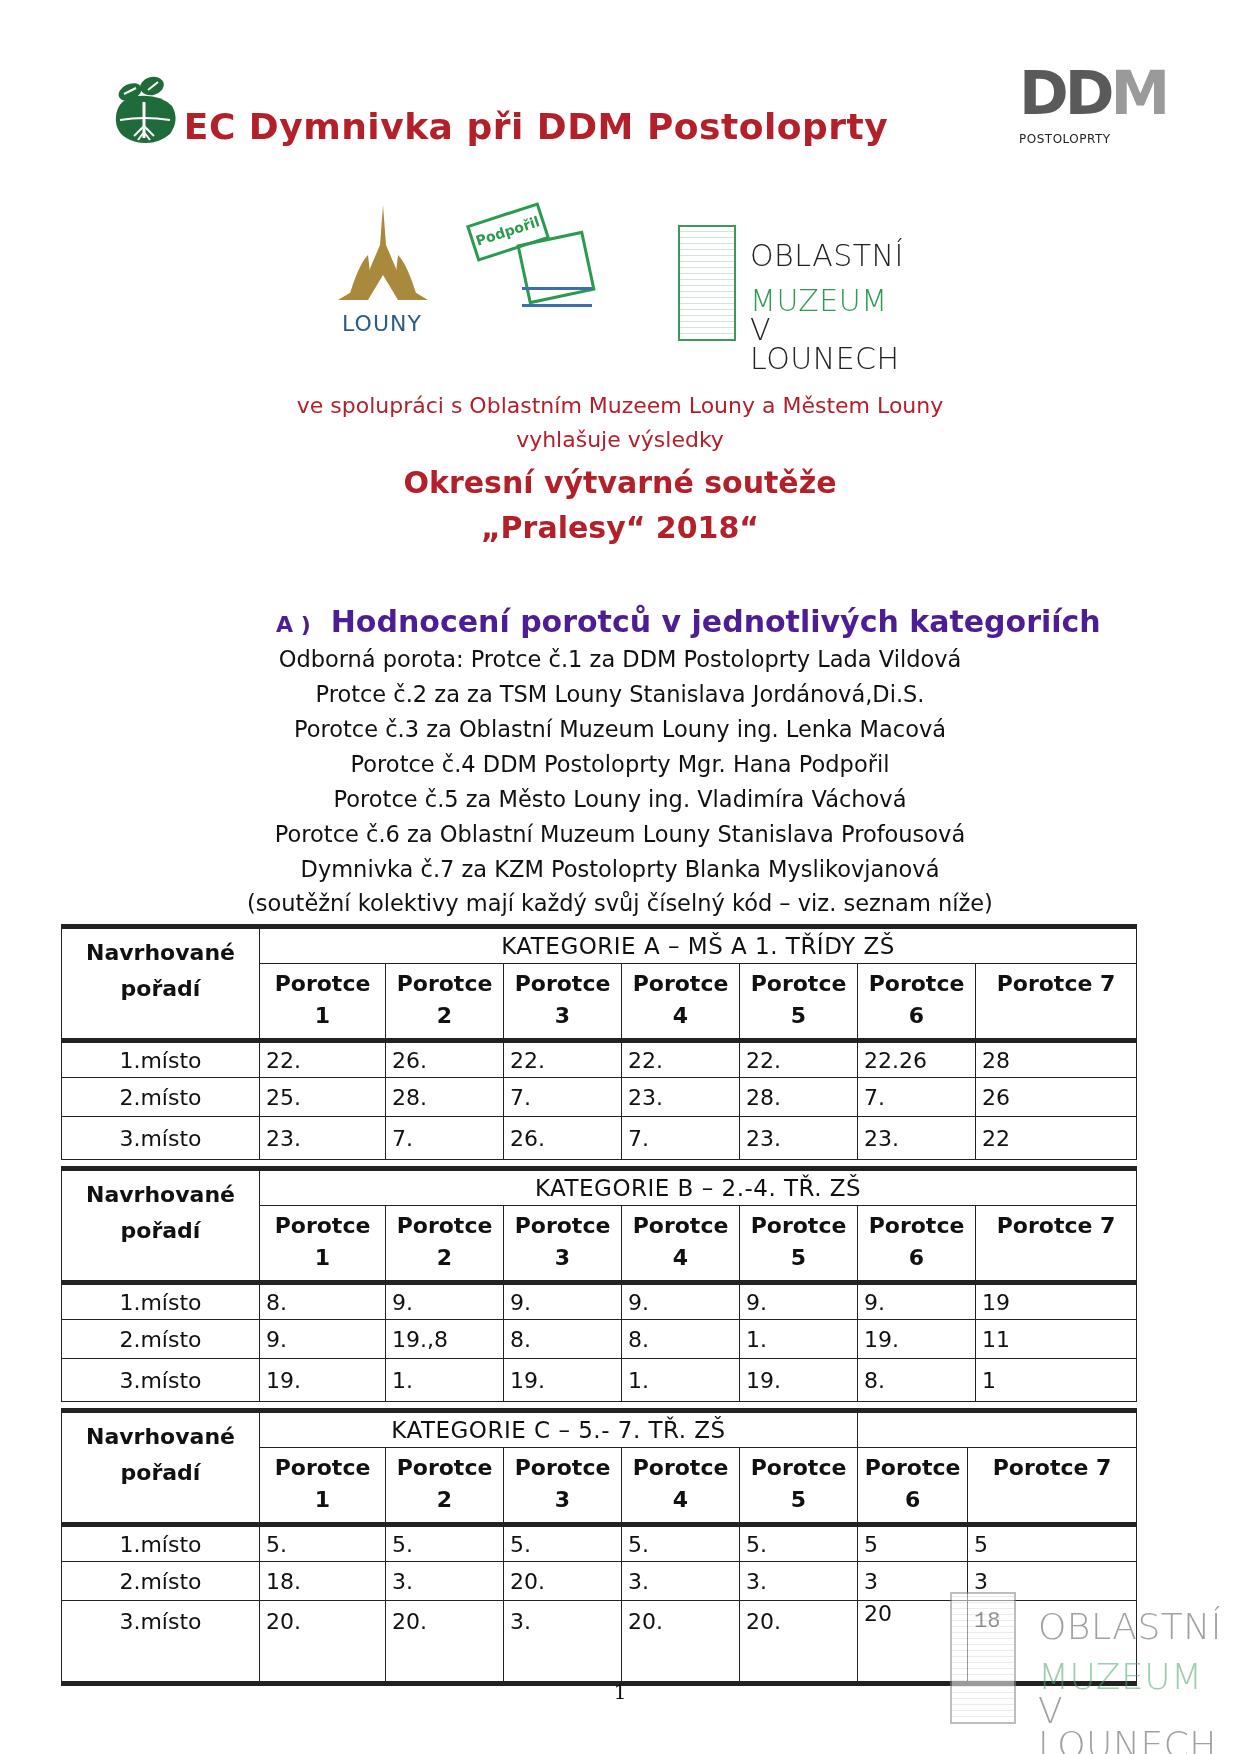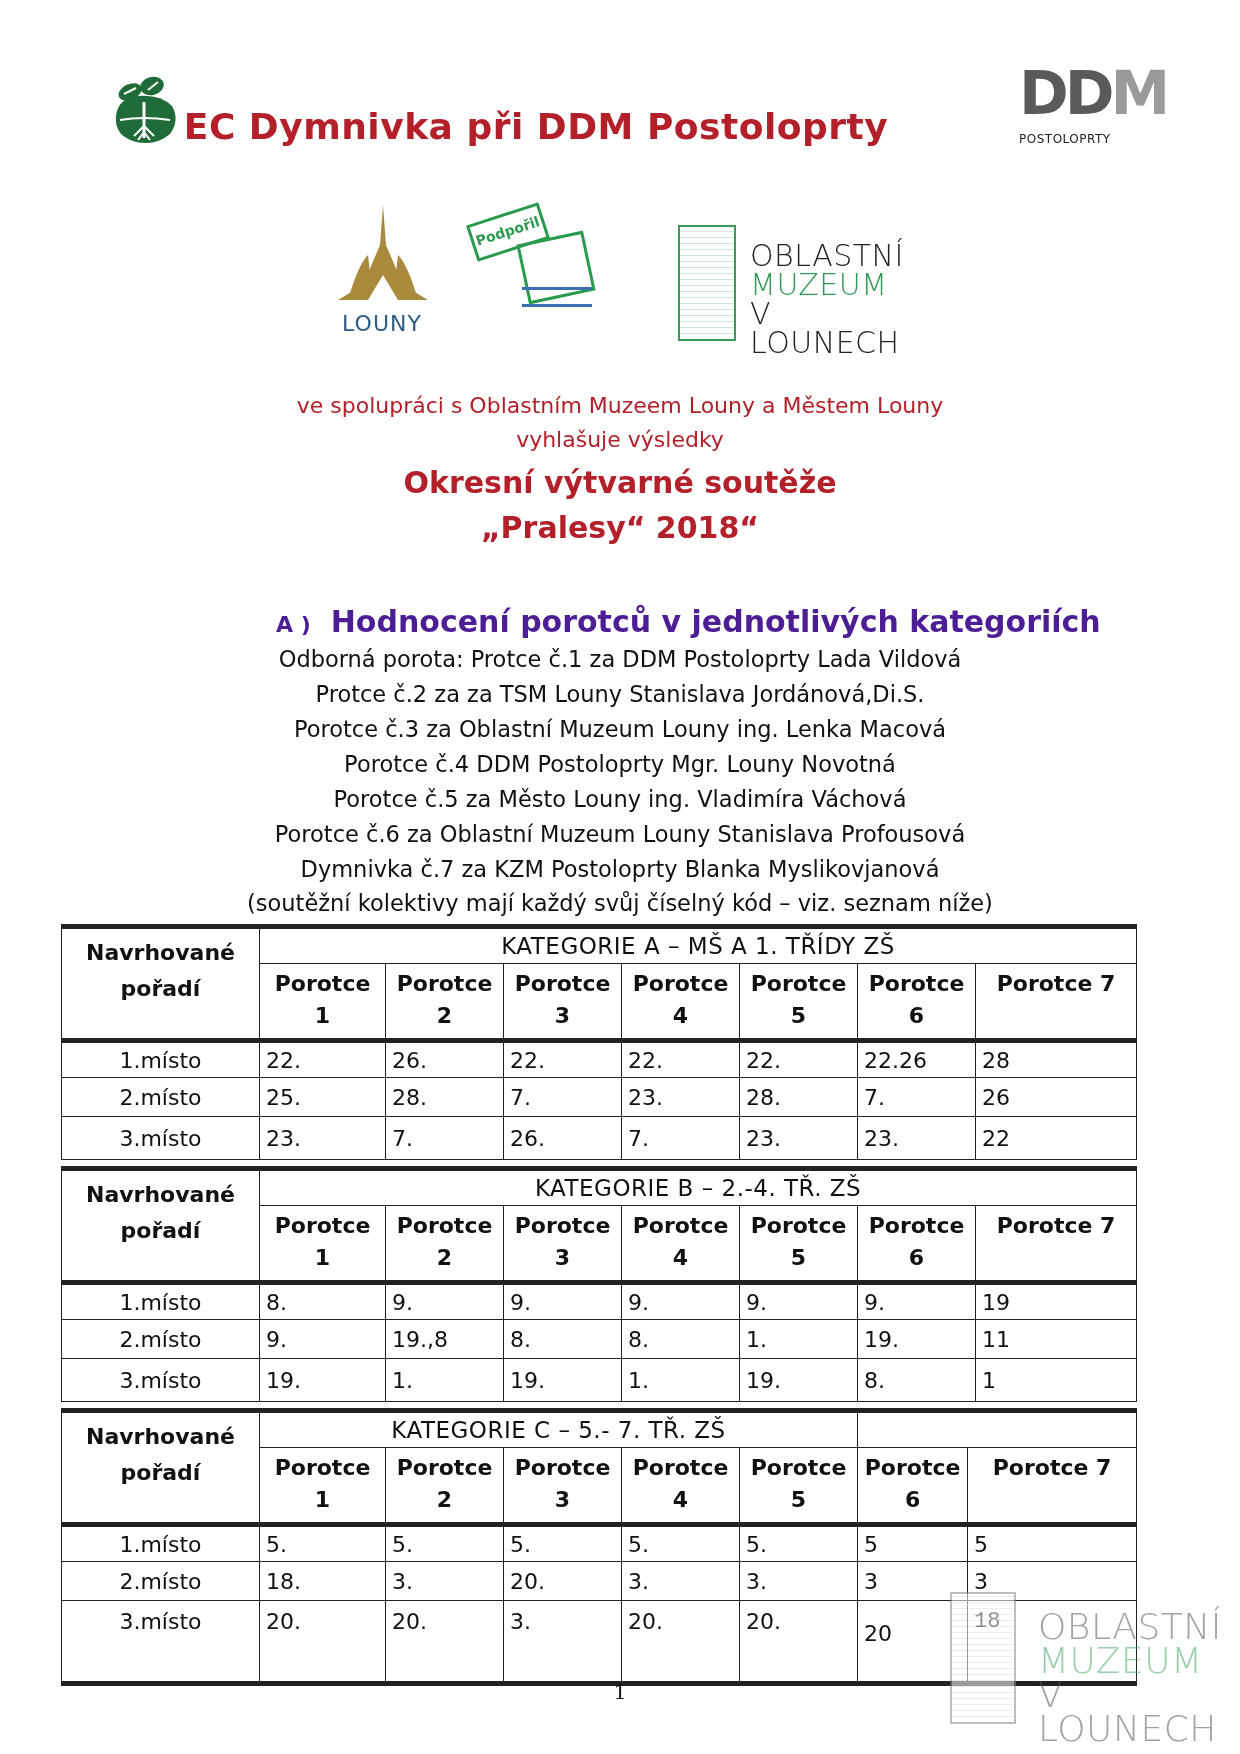--- a/index.html
+++ b/index.html
@@ -31,21 +31,21 @@
   .logo-kraj .waves { position: absolute; left: 60px; top: 82px; width: 70px; height: 14px;
                       border-top: 3px solid #3a6fb0; border-bottom: 3px solid #3a6fb0; }
   .logo-kraj .label { position: absolute; left: 0; top: 98px; width: 150px; text-align: center;
                       font-size: 30px; font-weight: bold; color: #111; letter-spacing: -1px; }
   .logo-muz { left: 678px; top: 225px; width: 230px; height: 115px; }
   .muz-emblem { position: absolute; left: 0; top: 0; width: 54px; height: 112px; border: 2px solid #3a9a5a;
                 background: repeating-linear-gradient(0deg, #ffffff 0 5px, #cfe6d6 5px 6px); }
   .muz-text { position: absolute; left: 72px; top: 16px; font-size: 30px; line-height: 29px;
               font-family: "DejaVu Sans", sans-serif; font-weight: 200; letter-spacing: 0.5px; }
   .muz-text .l1, .muz-text .l3 { color: #222; }
-  .muz-text .l2 { color: #2f9a54; }
+  .muz-text .l2 { color: #2f9a54; margin-top: 16px; }
 
   
   .intro { left: 0; width: 1240px; text-align: center; color: #b4202a; font-size: 22px; }
   .intro1 { top: 393px; }
   .intro2 { top: 427px; }
   .heading1 { top: 465px; font-size: 30px; font-weight: bold; }
   .heading2 { top: 510px; font-size: 30px; font-weight: bold; }
 
   .section-a { left: 276px; top: 604px; font-size: 30px; font-weight: bold; color: #4c1d95; }
   .section-a .letter { font-size: 22px; margin-right: 20px; }
@@ -120,21 +120,21 @@
 <div class="abs intro intro2">vyhlašuje výsledky</div>
 <div class="abs intro heading1">Okresní výtvarné soutěže</div>
 <div class="abs intro heading2">„Pralesy“ 2018“</div>
 
 <div class="abs section-a">
   <span class="letter">A )</span><span>Hodnocení porotců v jednotlivých kategoriích</span>
 </div>
 <div class="abs jury" style="top:646px">Odborná porota: Protce č.1 za DDM Postoloprty Lada Vildová</div>
 <div class="abs jury" style="top:681px">Protce č.2 za za TSM Louny Stanislava Jordánová,Di.S.</div>
 <div class="abs jury" style="top:716px">Porotce č.3 za Oblastní Muzeum Louny ing. Lenka Macová</div>
-<div class="abs jury" style="top:751px">Porotce č.4 DDM Postoloprty Mgr. Louny Novotná</div>
+<div class="abs jury" style="top:751px">Porotce č.4 DDM Postoloprty Mgr. Hana Podpořil</div>
 <div class="abs jury" style="top:786px">Porotce č.5 za Město Louny ing. Vladimíra Váchová</div>
 <div class="abs jury" style="top:821px">Porotce č.6 za Oblastní Muzeum Louny Stanislava Profousová</div>
 <div class="abs jury" style="top:856px">Dymnivka č.7 za KZM Postoloprty Blanka Myslikovjanová</div>
 <div class="abs jury" style="top:890px">(soutěžní kolektivy mají každý svůj číselný kód – viz. seznam níže)</div>
 
 <table class="tbl" style="top:924px">
   <colgroup>
       <col style="width:198px">
       <col style="width:126px">
       <col style="width:118px">
@@ -295,21 +295,21 @@
     <td class="val">3</td>
     <td class="val">3</td>
   </tr>
   <tr style="border-bottom:5px solid #222;">
     <td class="place" style="height:72px; vertical-align:top; padding-top:8px; border-bottom:5px solid #222;">3.místo</td>
     <td class="val" style="vertical-align:top; padding-top:8px; border-bottom:5px solid #222;">20.</td>
     <td class="val" style="vertical-align:top; padding-top:8px; border-bottom:5px solid #222;">20.</td>
     <td class="val" style="vertical-align:top; padding-top:8px; border-bottom:5px solid #222;">3.</td>
     <td class="val" style="vertical-align:top; padding-top:8px; border-bottom:5px solid #222;">20.</td>
     <td class="val" style="vertical-align:top; padding-top:8px; border-bottom:5px solid #222;">20.</td>
-    <td class="val" style="vertical-align:top; padding-top:20px; border-bottom:5px solid #222;">20</td>
+    <td class="val" style="vertical-align:top; padding-top:0; border-bottom:5px solid #222;">20</td>
     <td class="val" style="vertical-align:top; padding-top:8px; border-bottom:5px solid #222;font-family:Liberation Mono, monospace;">18</td>
   </tr>
 </tbody>
   </table>
 
 <div class="abs wm logo-muz">
   <div class="muz-emblem"></div>
   <div class="muz-text">
     <div class="l1">OBLASTNÍ</div>
     <div class="l2">MUZEUM</div>

